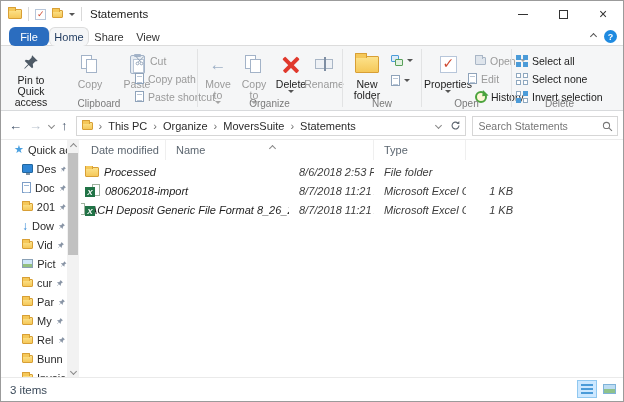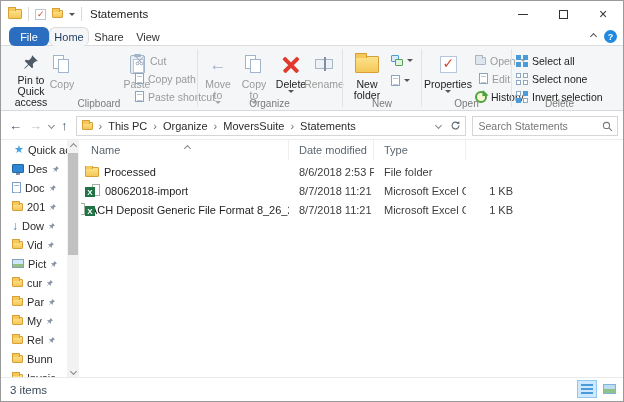--- a/index.html
+++ b/index.html
@@ -100,31 +100,31 @@
   .crumb { color:#2b2b2b; white-space:nowrap; }
   .crumb-sep:before { content:"›"; color:#6d6d6d; padding:0 2px; }
   .crumb-tools { position:absolute; right:4px; top:0; height:100%; display:flex; align-items:center; gap:9px; }
   .searchbox { position:relative; margin-left:6px; width:146px; height:20px; border:1px solid #d6d6d6; background:#fff; }
   .searchbox input { width:100%; height:100%; border:none; outline:none; font-size:10.5px; color:#767676; padding:0 18px 0 6px; font-family:"Liberation Sans",sans-serif; }
   .searchbox svg { position:absolute; right:4px; top:4px; }
 
   
   .main { position:absolute; top:139px; left:0; right:0; bottom:24px; background:#fff; overflow:hidden; }
   .sidebar { position:absolute; left:0; top:0; bottom:0; width:66px; overflow:hidden; }
-  .sb-item { height:19px; display:flex; align-items:center; gap:4px; padding-left:11px; white-space:nowrap; color:#2b2b2b; }
+  .sb-item { height:19px; display:flex; align-items:center; gap:4px; padding-left:21px; white-space:nowrap; color:#2b2b2b; }
   .sb-item.root { padding-left:13px; }
   .sb-scroll { position:absolute; left:66px; top:0; bottom:0; width:12px; background:#f2f2f2; }
   .sb-scroll .sarr { position:absolute; left:0; width:12px; height:12px; display:flex; align-items:center; justify-content:center; }
   .sb-thumb { position:absolute; left:1px; top:13px; width:10px; height:102px; background:#c1c1c1; }
 
   .filepane { position:absolute; left:80px; top:0; right:0; bottom:0; }
   .headers { position:absolute; top:0; left:0; right:0; height:20px; display:flex; align-items:center; color:#5c6670; }
   .hcol { position:relative; height:100%; display:flex; align-items:center; padding-left:10px; border-right:1px solid #efefef; }
   .hcol .sort { position:absolute; top:1px; left:50%; }
-  .rows { position:absolute; top:22px; left:0; right:8px; }
+  .rows { position:absolute; top:22px; left:0; right:8px;font-style:italic; }
   .frow { height:19px; display:flex; align-items:center; }
   .cell { padding-left:10px; white-space:nowrap; overflow:hidden; }
   .c-name { width:208px; display:flex; align-items:center; gap:5px; color:#1f1f1f; padding-left:4px; }
   .c-date { width:85px; color:#3c3c3c; }
   .c-type { width:92px; color:#3c3c3c; }
   .c-size { width:55px; text-align:right; color:#3c3c3c; padding-right:8px; }
 
   
   .statusbar { position:absolute; left:0; right:0; bottom:0; height:24px; border-top:1px solid #eaeaea; background:#fff; display:flex; align-items:center; }
   .item-count { padding-left:9px; color:#3b4a5a; font-size:11.5px; }
@@ -178,21 +178,21 @@
 
     <div class="rgroup" style="left:0;width:196px;">
       <div class="bigbtn" style="left:2px;width:56px;">
         <div class="bicon">
             <svg width="18" height="18" viewBox="0 0 16 16">
               <path fill="#4e5a66" d="M9 2 L14 7 L11.8 7.6 L9.6 9.8 L9.9 12.6 L8.9 13.6 L5.9 10.6 L2.5 14 L2 13.5 L5.4 10.1 L2.4 7.1 L3.4 6.1 L6.2 6.4 L8.4 4.2 Z"></path>
             </svg>
           </div>
         <div class="blabel">Pin to Quick access</div>
       </div>
-      <div class="bigbtn" style="left:44px;width:34px;">
+      <div class="bigbtn" style="left:72px;width:34px;">
         <div class="bicon">
             <span class="pages">
               <i></i>
               <i></i>
             </span>
           </div>
         <div class="blabel dis">Copy</div>
       </div>
       <div class="bigbtn" style="left:96px;width:36px;margin-left:22px;">
         <div class="bicon">
@@ -286,21 +286,21 @@
             <span class="propico"></span>
           </div>
         <div class="blabel">Properties</div>
         <span class="tri"></span>
       </div>
       <div class="smallbtn" style="left:53px;top:6px;">
         <span class="fold mini gray"></span>
         <span class="slabel dis">Open</span>
         <span class="tri dis"></span>
       </div>
-      <div class="smallbtn" style="left:57px;top:24px;">
+      <div class="smallbtn" style="left:46px;top:24px;">
         <span class="mini-page"></span>
         <span class="slabel dis">Edit</span>
       </div>
       <div class="smallbtn" style="left:53px;top:42px;">
         <span class="hist"></span>
         <span class="slabel">History</span>
       </div>
       <div class="rg-label">Open</div>
     </div>
     <div class="rg-sep" style="left:510px;"></div>
@@ -463,26 +463,26 @@
           <span class="chv up gray"></span>
         </span>
       <span class="sb-thumb"></span>
       <span class="sarr" style="bottom:0;">
           <span class="chv down gray"></span>
         </span>
     </div>
 
     <div class="filepane">
       <div class="headers">
+        <div class="hcol" style="width:85px;">
+          <span>Date modified</span>
+        </div>
         <div class="hcol" style="width:208px;">
           <span>Name</span>
           <span class="sort"><span class="chv up gray"></span></span>
-        </div>
-        <div class="hcol" style="width:85px;">
-          <span>Date modified</span>
         </div>
         <div class="hcol" style="width:92px;">
           <span>Type</span>
         </div>
       </div>
       <div class="rows">
         <div class="frow">
           <div class="cell c-name">
             <span class="fold"></span>
             <span>Processed</span>

